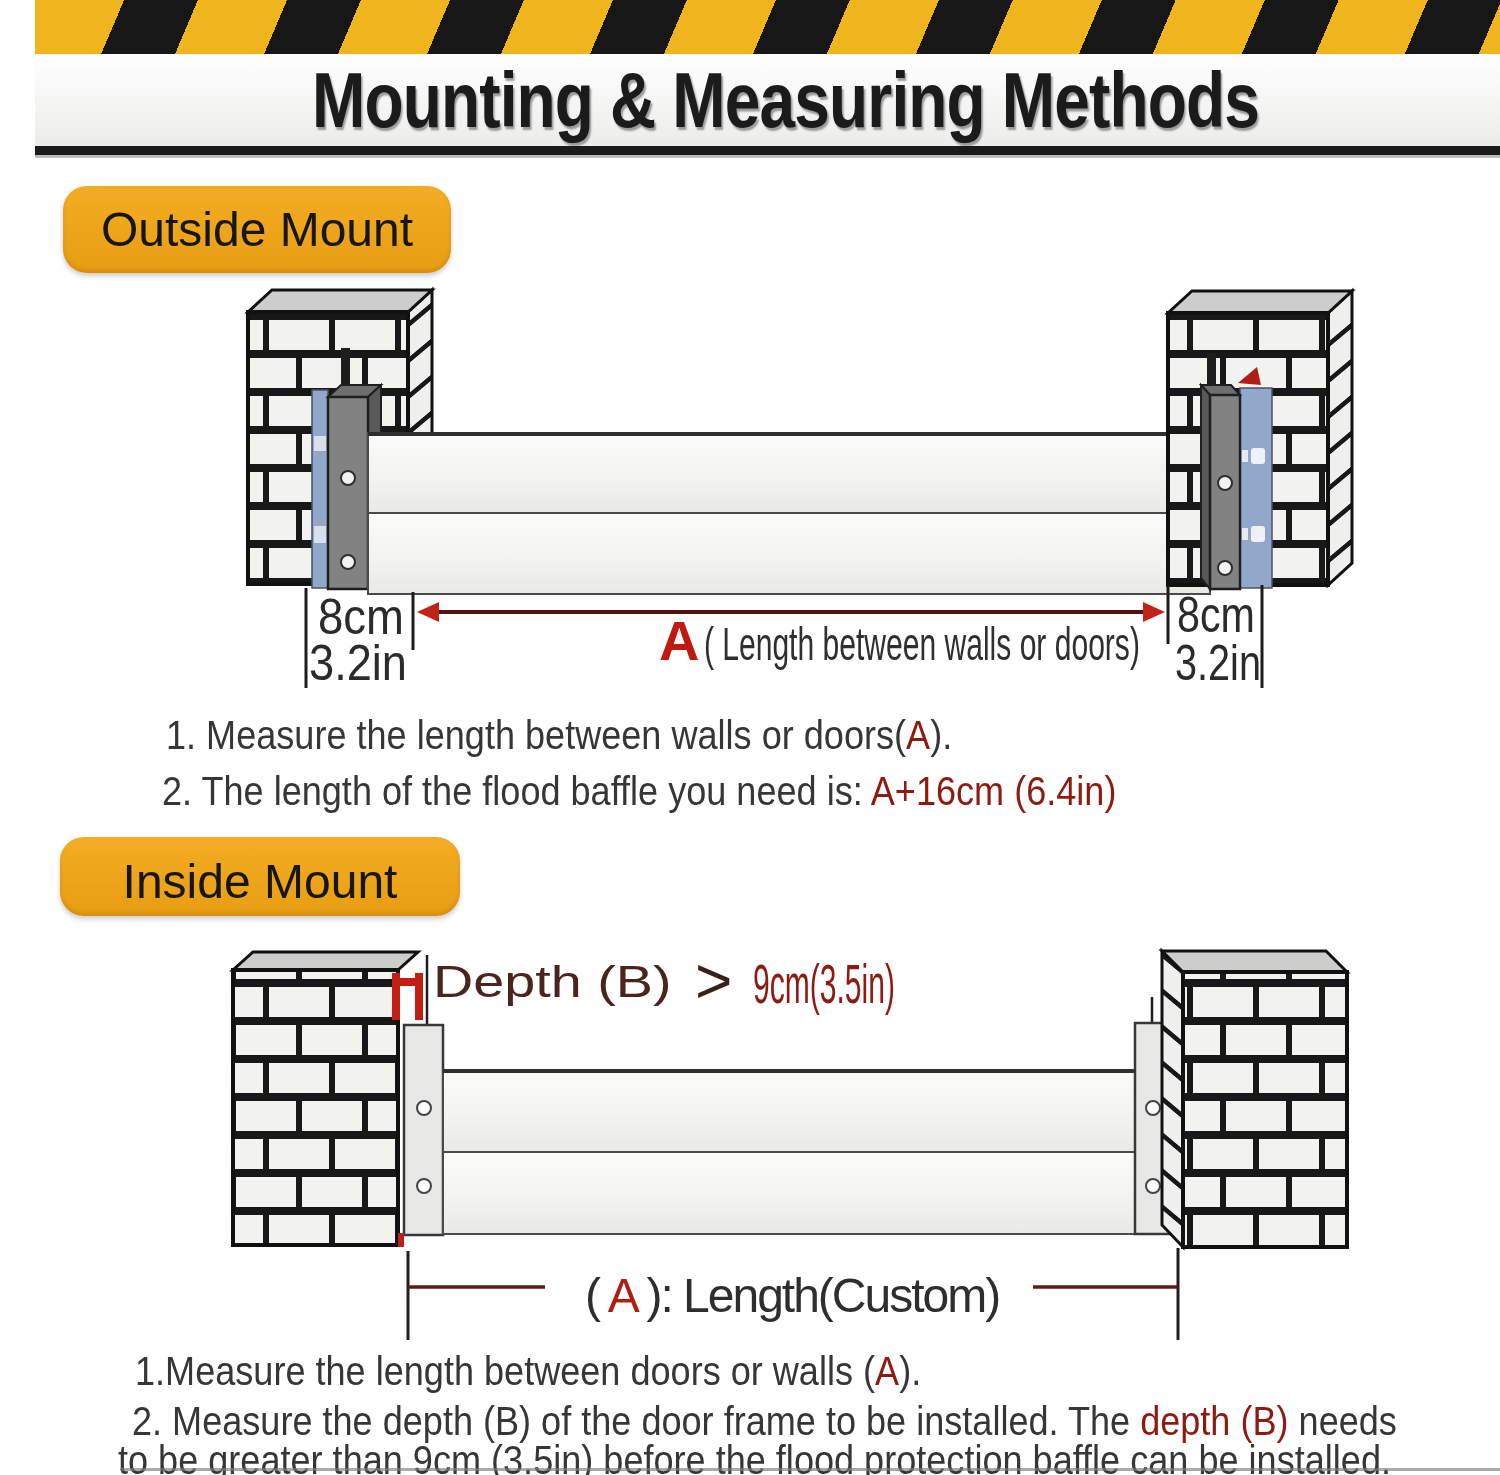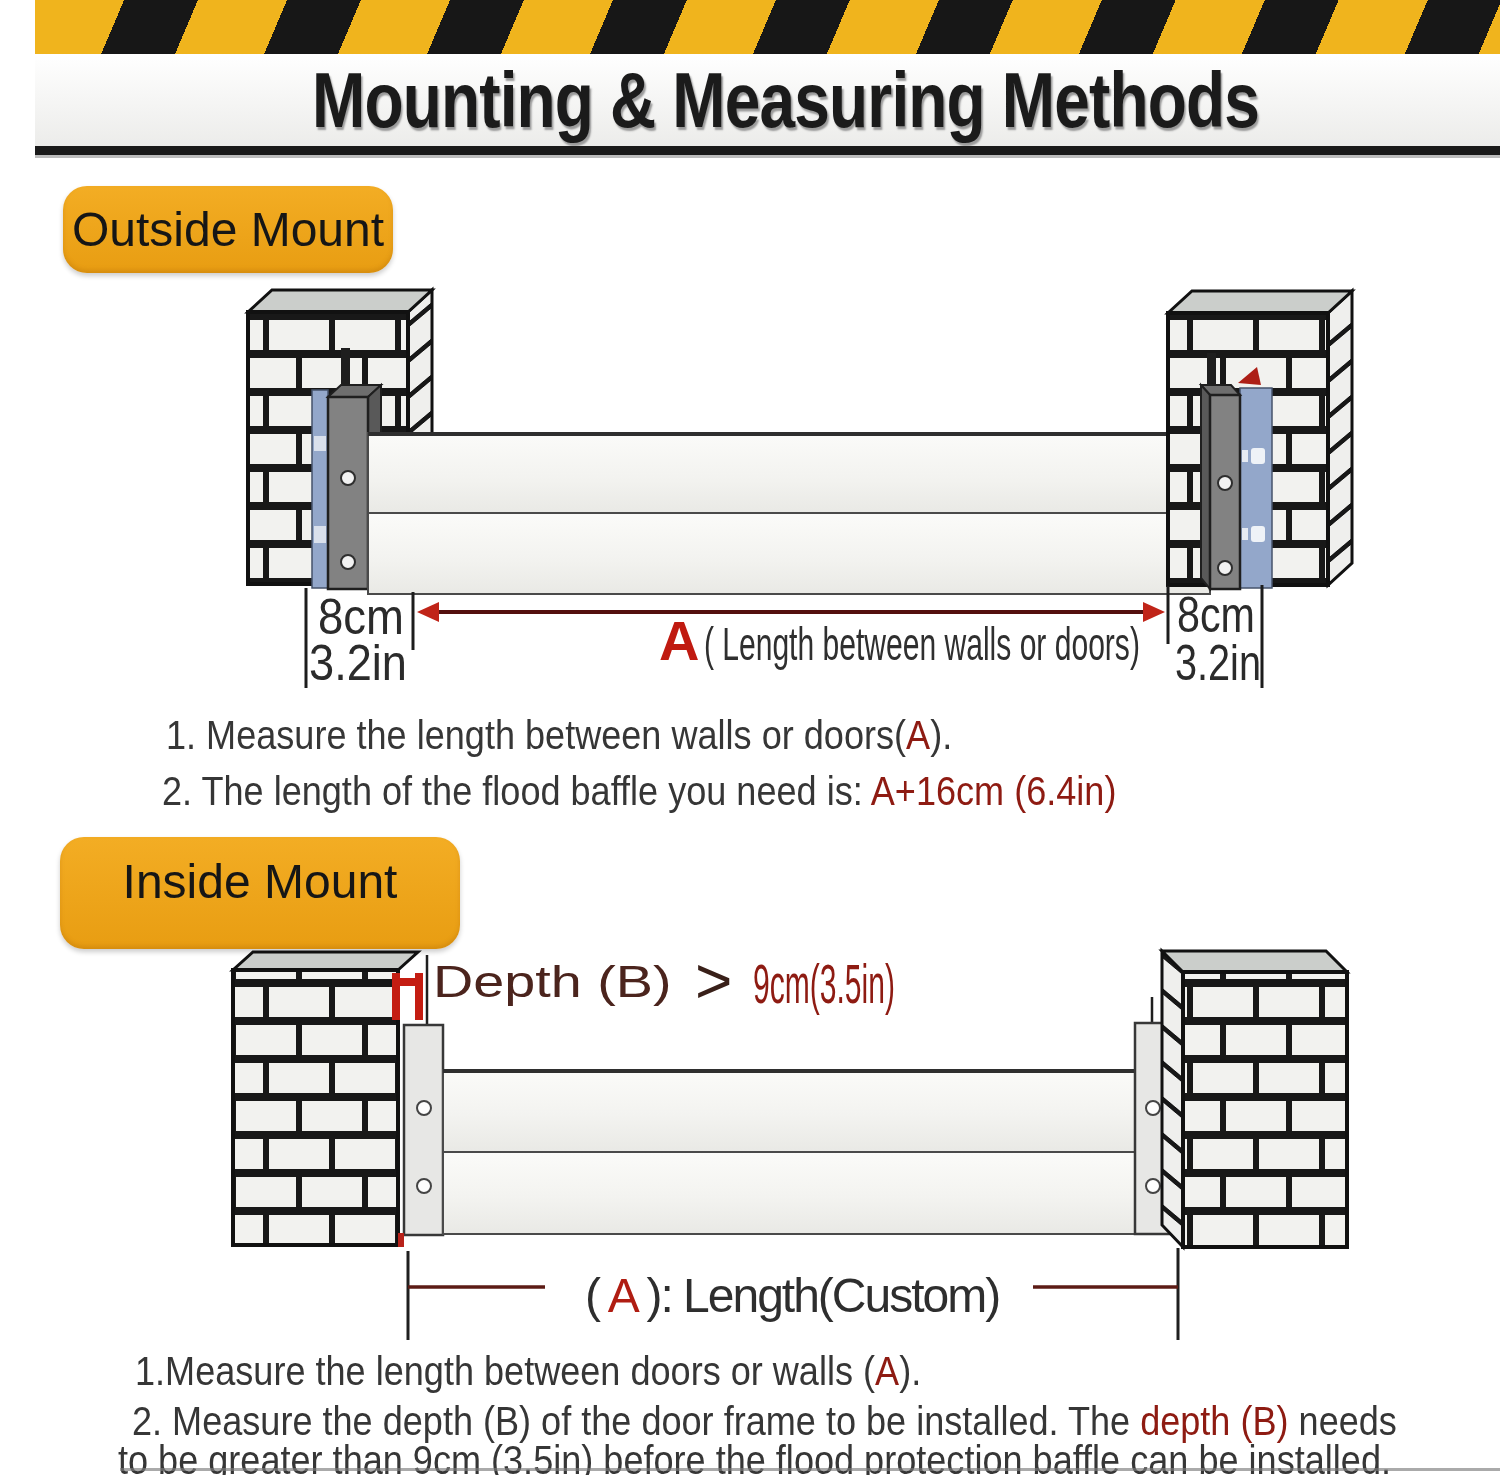--- a/index.html
+++ b/index.html
@@ -17,22 +17,22 @@
   .page-title{font-size:78px;font-weight:700;color:#1b1b1b;letter-spacing:-1px;
     transform:scaleX(0.82);white-space:nowrap;
     text-shadow:2px 3px 2px #9a9a9a;}
   .title-bar{left:0;top:146px;width:1500px;height:9px;background:#1a1a1a;
     border-bottom:3px solid #bcbcbc;}
 
   
   .badge{background:linear-gradient(#f3ad24,#e89d12);border-radius:24px;
     box-shadow:0 3px 5px rgba(0,0,0,.20), inset 0 -3px 4px rgba(160,90,0,.25);
     color:#161616;text-align:center;white-space:nowrap;}
-  .badge1{left:28px;top:186px;width:330px;height:87px;line-height:87px;font-size:48px;}
-  .badge2{left:25px;top:837px;width:400px;height:112px;line-height:90px;font-size:48px;}
+  .badge1{left:28px;top:186px;width:388px;height:87px;line-height:87px;font-size:48px;}
+  .badge2{left:25px;top:837px;width:400px;height:79px;line-height:90px;font-size:48px;}
 
   
   .step-line{white-space:nowrap;font-size:41px;color:#363636;
     transform:scaleX(0.88);transform-origin:0 50%;}
   .red{color:#8e1b12;}
 
   svg{display:block;}
   svg text{font-family:"Liberation Sans",sans-serif;}
 
   .bottom-artifact{left:85px;top:1468px;width:1390px;height:3px;background:#7d7d7d;opacity:.65;}

